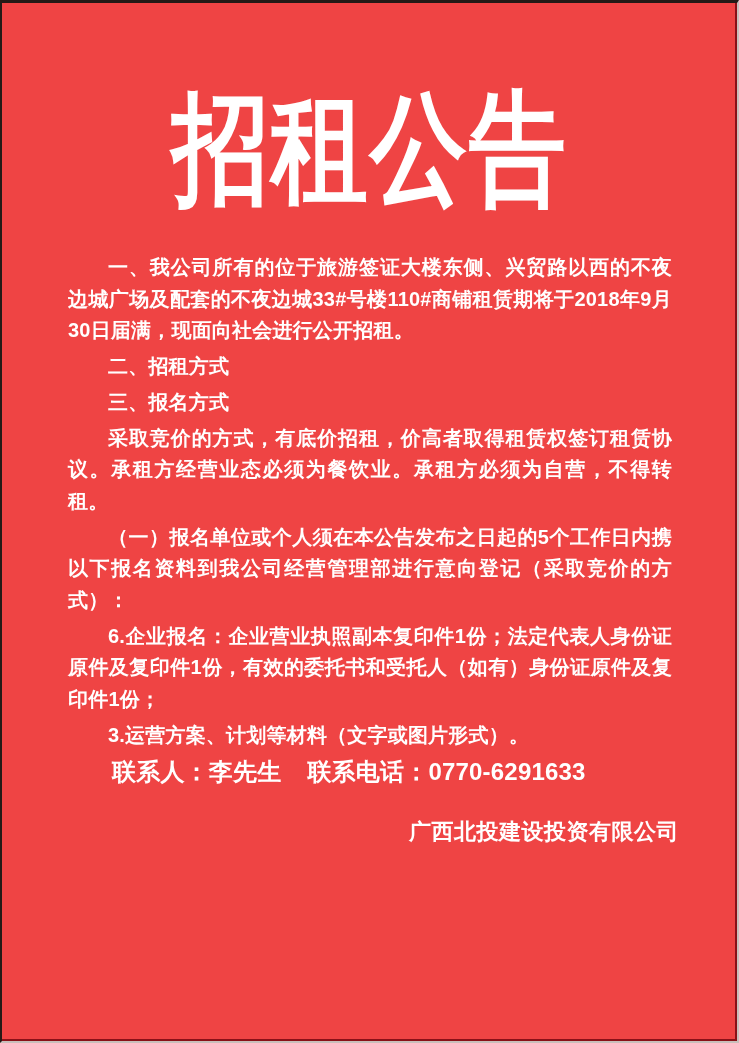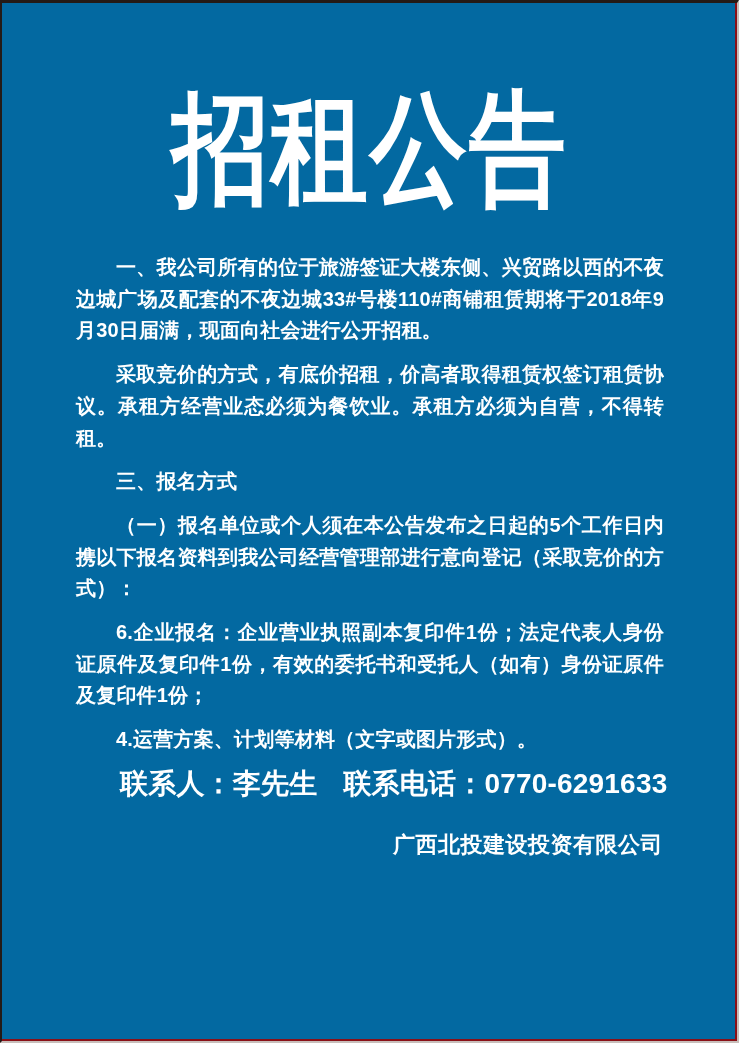--- a/index.html
+++ b/index.html
@@ -2,21 +2,21 @@
 <html lang="zh"><head>
 <meta charset="utf-8">
 <title>招租公告</title>
 <style>
   html, body { margin: 0; padding: 0; background: #ffffff; }
   .page {
     position: relative;
     width: 739px;
     height: 1043px;
     box-sizing: border-box;
-    background: #0369a1;
+    background: #ef4444;
     border-top: 3px solid #241a16;
     border-left: 2px solid #241a16;
     border-right: 2px solid #c8bfbb;
     border-bottom: 2px solid #c8bfbb;
     box-shadow: inset -2px -2px 0 0 #8a1118;
     color: #ffffff;
     font-family: "Liberation Sans", "DejaVu Sans", sans-serif;
     font-weight: bold;
     overflow: hidden;
   }
@@ -36,58 +36,59 @@
     transform-origin: center;
   }
   .body-text {
     margin: 54px 61px 0 62px;
     font-size: 20px;
     line-height: 31.7px;
     text-align: justify;
     letter-spacing: 0.2px;
   }
   .body-text p {
-    margin: 12px;
+    margin: 4px;
     padding: 0;
     text-indent: 2em;
   }
   .contact-line {
     margin: 0 61px 0 62px;
     padding-left: 2em;
-    font-size: 28px;
+    font-size: 24px;
     line-height: 31.7px;
     letter-spacing: 0.2px;
     white-space: nowrap;
   }
   .contact-gap { display: inline-block; width: 26px; }
   .signature {
-    margin: 30px 74px 0 auto;
+    margin: 30px 58px 0 auto;
     width: max-content;
     text-align: center;
     font-size: 22px;
     line-height: 30px;
     letter-spacing: 0.5px;
   }
 </style>
 </head>
 <body>
 
 <div class="page">
 
   <h1 class="title">
     <span class="title-inner">招租公告</span>
   </h1>
 
   <div class="body-text">
       <p>一、我公司所有的位于旅游签证大楼东侧、兴贸路以西的不夜边城广场及配套的不夜边城33#号楼110#商铺租赁期将于2018年9月30日届满，现面向社会进行公开招租。</p>
+      <p>二、招租方式</p>
+      <p>三、报名方式</p>
       <p>采取竞价的方式，有底价招租，价高者取得租赁权签订租赁协议。承租方经营业态必须为餐饮业。承租方必须为自营，不得转租。</p>
-      <p>三、报名方式</p>
       <p>（一）报名单位或个人须在本公告发布之日起的5个工作日内携以下报名资料到我公司经营管理部进行意向登记（采取竞价的方式）：</p>
       <p>6.企业报名：企业营业执照副本复印件1份；法定代表人身份证原件及复印件1份，有效的委托书和受托人（如有）身份证原件及复印件1份；</p>
-      <p>4.运营方案、计划等材料（文字或图片形式）。</p>
+      <p>3.运营方案、计划等材料（文字或图片形式）。</p>
     </div>
 
   <div class="contact-line">
     <span>联系人：</span><span>李先生</span><span class="contact-gap"></span><span>联系电话：</span><span>0770-6291633</span>
   </div>
 
   <div class="signature">
     <div>广西北投建设投资有限公司</div>
   </div>
 

